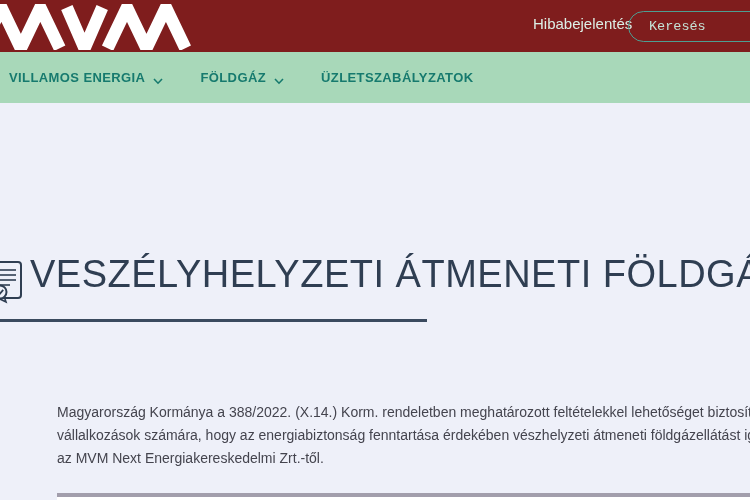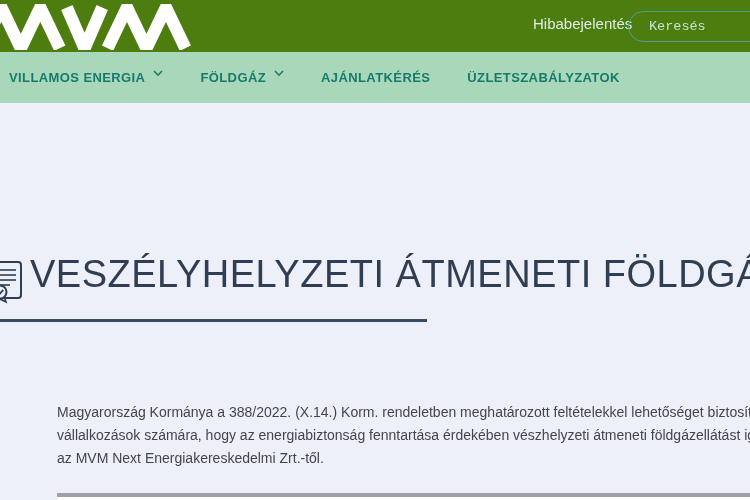--- a/index.html
+++ b/index.html
@@ -1,32 +1,32 @@
 <!DOCTYPE html>
 <html><head>
 <meta charset="utf-8">
 <style>
   * { margin: 0; padding: 0; box-sizing: border-box; }
   html, body { width: 750px; height: 500px; }
   body { font-family: "Liberation Sans", sans-serif; overflow: hidden; }
   .page { position: relative; width: 750px; height: 500px; overflow: hidden; background: #eef0f9; }
 
   
-  .header { position: absolute; top: 0; left: 0; width: 750px; height: 52px; background: #4d7c0f; }
+  .header { position: absolute; top: 0; left: 0; width: 750px; height: 52px; background: #7f1d1d; }
   .logo { position: absolute; left: -34px; top: 4px; cursor: pointer; }
   .report-link { position: absolute; left: 533px; top: 15px; font-size: 15px; color: #ddefe6; cursor: pointer; }
   .search-pill { position: absolute; left: 628px; top: 11px; width: 150px; height: 31px;
                  border: 1px solid #4d9e92; border-radius: 16px; display: flex; align-items: center;
                  padding-left: 20px; cursor: text; }
   .search-pill span { font-size: 13.5px; color: #c5e3d7; font-family: Liberation Mono, monospace; }
 
   
   .nav { position: absolute; top: 52px; left: 0; width: 750px; height: 51px; background: #a8d8b9;
          display: flex; align-items: center; padding-left: 9px; gap: 37px; }
-  .nav-item { display: flex; align-items: flex-start; gap: 8px; cursor: pointer; white-space: nowrap; }
+  .nav-item { display: flex; align-items: flex-end; gap: 8px; cursor: pointer; white-space: nowrap; }
   .nav-item span { font-size: 13px; font-weight: 700; letter-spacing: 0.4px; color: #167a6e; }
 
   
   .content { position: absolute; top: 103px; left: 0; width: 750px; height: 397px; }
   .doc-icon { position: absolute; left: -10px; top: 157px; }
   .page-title { position: absolute; left: 30px; top: 150px; font-size: 38px; font-weight: 300;
                 color: #2f3e52; white-space: nowrap; letter-spacing: 0.5px; }
   .title-underline { position: absolute; left: 0; top: 216px; width: 427px; height: 2.5px; background: #3a4a5f; }
 
   .greeting { position: absolute; left: 57px; top: 256px; font-size: 14px; color: #44444e; }
@@ -63,23 +63,20 @@
           <path d="M1 1 L5 5.2 L9 1" fill="none" stroke="#167a6e" stroke-width="1.6"></path>
         </svg>
     </div>
     <div class="nav-item">
       <span>FÖLDGÁZ</span>
       <svg width="10" height="7" viewBox="0 0 10 7">
           <path d="M1 1 L5 5.2 L9 1" fill="none" stroke="#167a6e" stroke-width="1.6"></path>
         </svg>
     </div>
     <div class="nav-item">
-      <span>AJÁNLATKÉRÉS</span>
-    </div>
-    <div class="nav-item">
       <span>ÜZLETSZABÁLYZATOK</span>
     </div>
   </nav>
 
   <main class="content">
 
     <div class="doc-icon">
       <svg width="34" height="44" viewBox="0 0 34 44">
         <rect x="3" y="2" width="28" height="36" rx="3" fill="none" stroke="#2f3e52" stroke-width="2"></rect>
         <line x1="8" y1="10" x2="26" y2="10" stroke="#2f3e52" stroke-width="1.6"></line>

